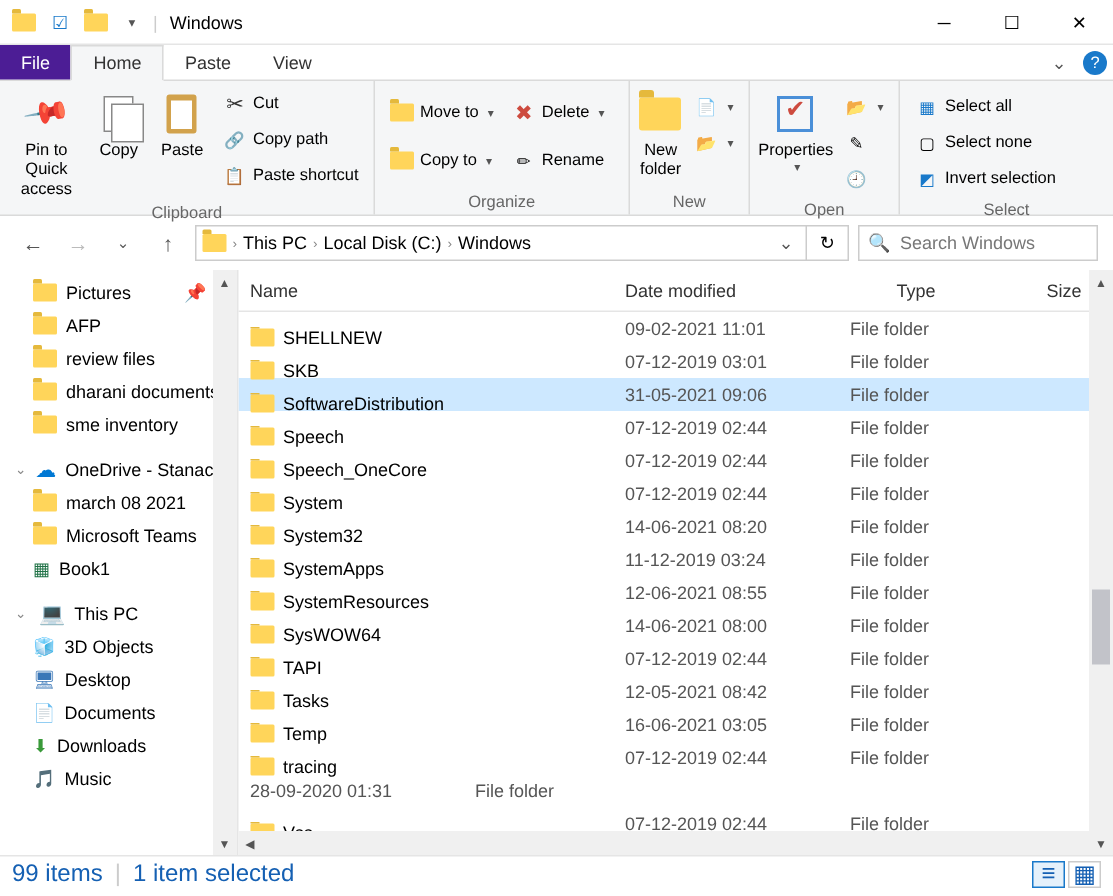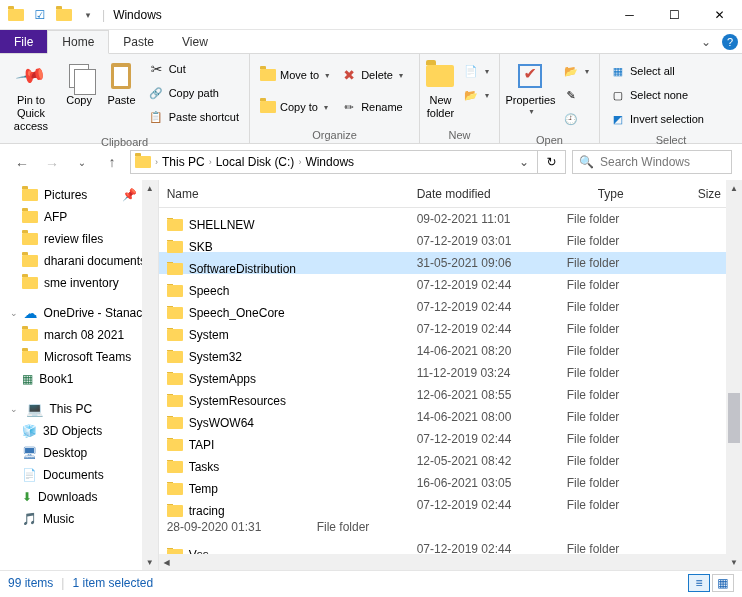--- a/index.html
+++ b/index.html
@@ -78,21 +78,21 @@
 .ct-scroll { position: absolute; right: 0; top: 0; bottom: 0; width: 16px; background: #f0f0f0; display: flex; flex-direction: column; }
 .ct-scroll .arr { height: 16px; display: flex; align-items: center; justify-content: center; font-size: 8px; color: #555; }
 .ct-scroll .track { flex: 1; position: relative; }
 .ct-scroll .thumb { position: absolute; left: 2px; right: 2px; top: 55%; height: 50px; background: #c2c3c9; }
 
 .h-scroll { height: 16px; background: #f0f0f0; display: flex; }
 .h-scroll .arr { width: 16px; display: flex; align-items: center; justify-content: center; font-size: 8px; color: #555; }
 .h-scroll .track { flex: 1; }
 
 
-.status { height: 24px; border-top: 1px solid #e5e5e5; display: flex; align-items: center; padding: 0 8px; font-size: 12px; color: #1560b3; }
+.status { height: 24px; border-top: 1px solid #e5e5e5; display: flex; align-items: center; padding: 0 8px; font-size: 16px; color: #1560b3; }
 .status .spacer { flex: 1; }
 .status .view-icons { display: flex; gap: 2px; }
 .status .vicon { width: 22px; height: 18px; border: 1px solid #ccc; display: flex; align-items: center; justify-content: center; }
 .status .vicon.active { border-color: #1979ca; background: #e5f1fb; }
 
 
 .folder-ico { width: 16px; height: 12px; background: #ffd55a; border-radius: 1px; position: relative; }
 .folder-ico::before { content: ""; position: absolute; top: -3px; left: 0; width: 6px; height: 3px; background: #e5b93c; border-radius: 1px 1px 0 0; }
 .folder-big { width: 28px; height: 22px; background: #ffd55a; border-radius: 2px; position: relative; }
 .folder-big::before { content: ""; position: absolute; top: -5px; left: 0; width: 10px; height: 5px; background: #e5b93c; border-radius: 2px 2px 0 0; }

